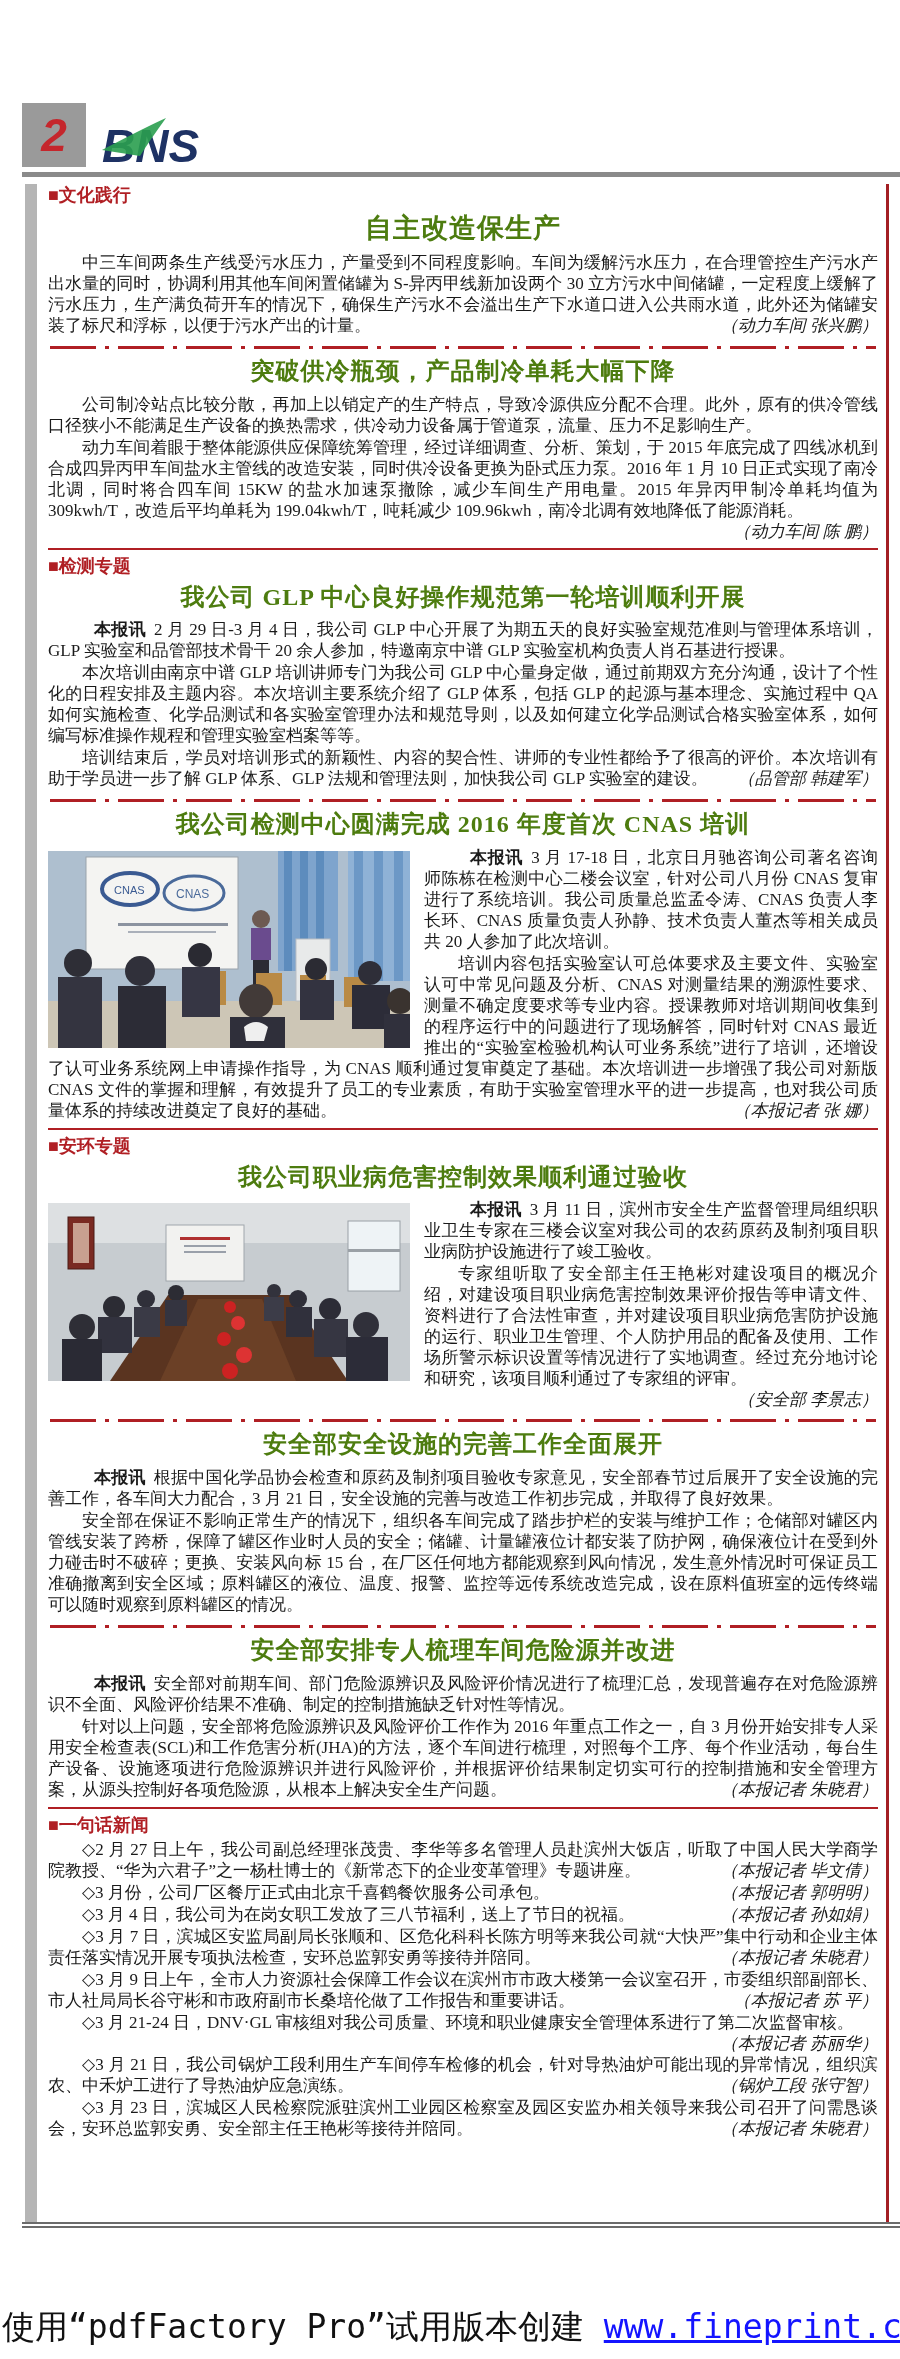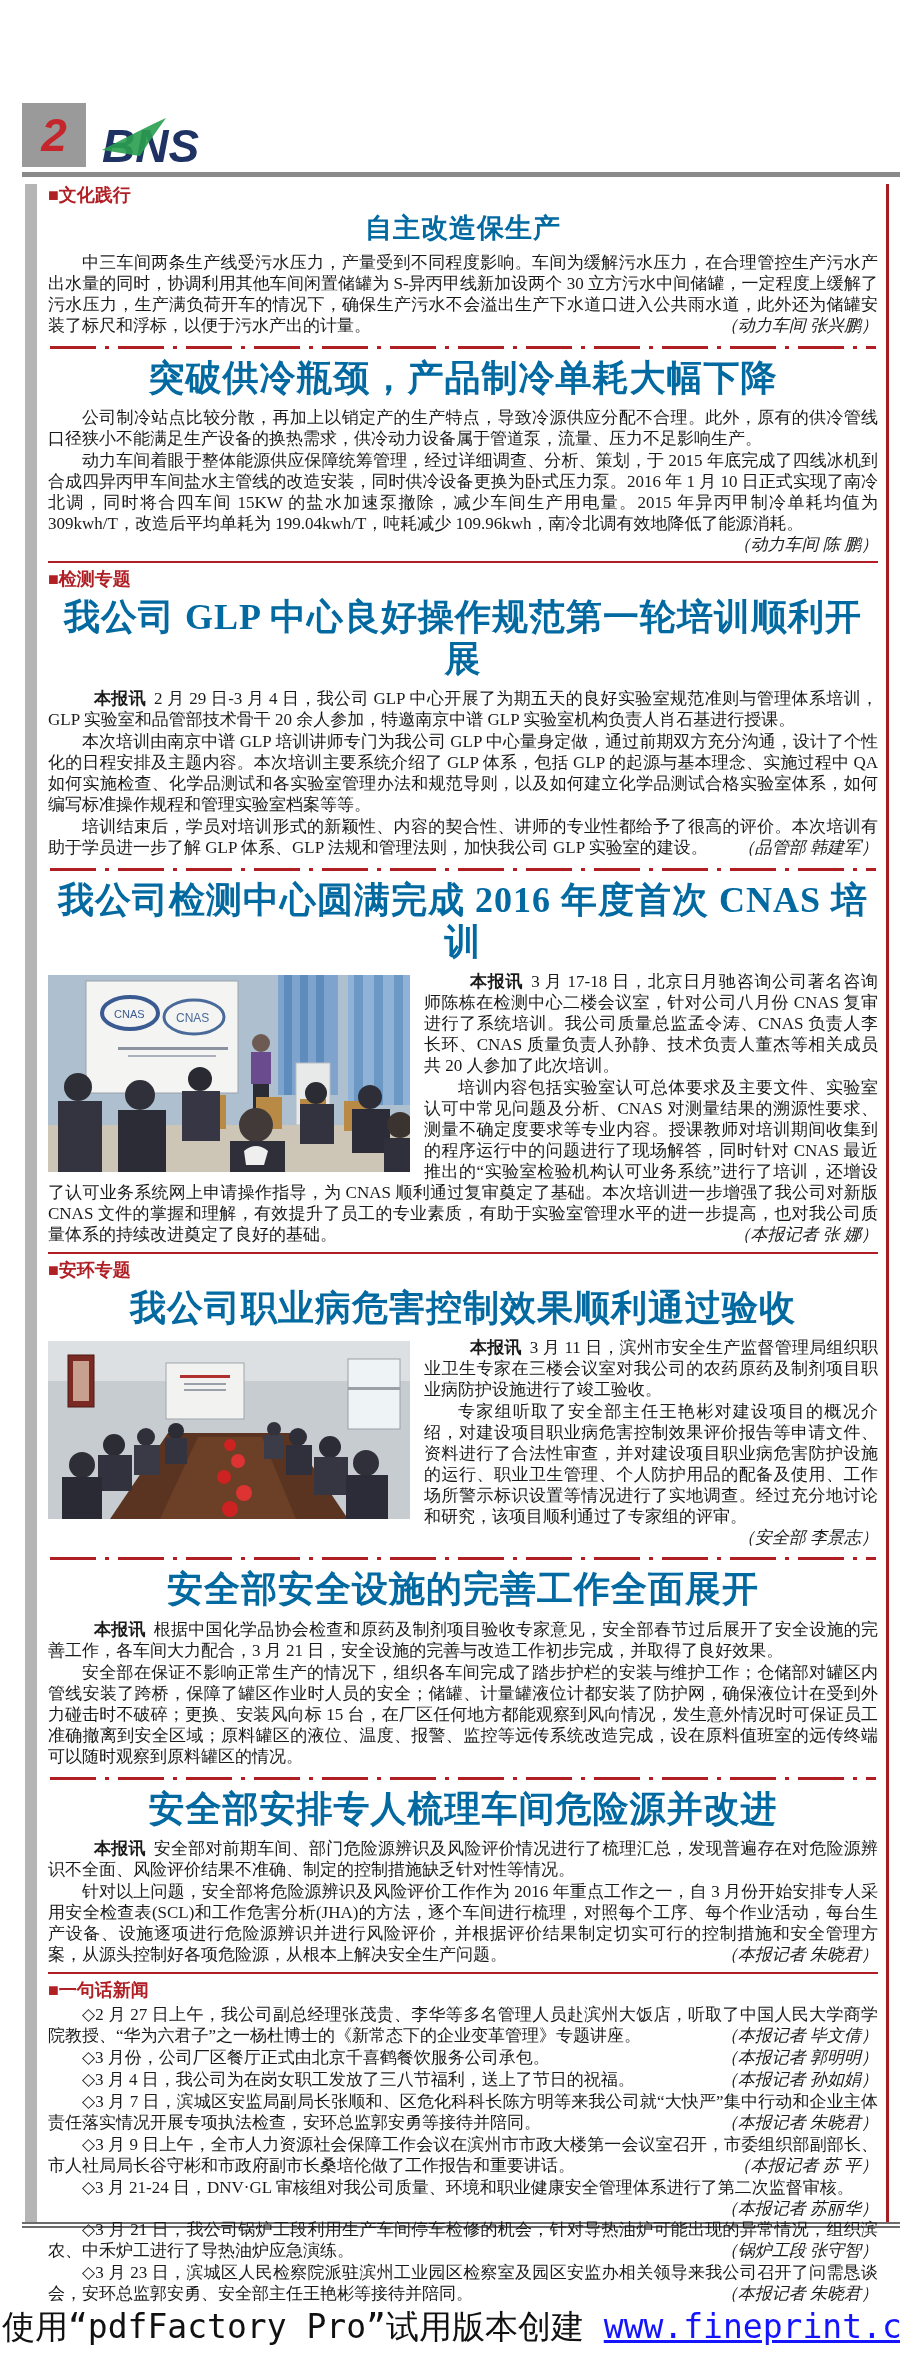--- a/index.html
+++ b/index.html
@@ -14,24 +14,24 @@
   .top-rule{position:absolute;left:22px;top:172px;width:878px;height:5px;background:#8a8a8a;}
   .left-bar{position:absolute;left:25px;top:184px;width:12px;height:2038px;background:#b5b5b5;}
   .right-line{position:absolute;left:886px;top:184px;width:3px;height:2038px;background:#a31f24;}
   .bottom-rule{position:absolute;left:22px;top:2222px;width:878px;height:2px;
         border-top:2px solid #6b6b6b;border-bottom:2px solid #6b6b6b;}
   
   .content{position:absolute;left:48px;top:181px;width:830px;}
   .sec-rule{border:none;border-top:2px solid #b01f24;margin:6px 0 4px 0;}
   .sec-label{color:#b01f24;font-weight:bold;font-size:18px;
         font-family:Liberation Mono, monospace;margin:2px 0 2px 0;}
-  h2.title{color:#0369a1;text-align:center;font-weight:bold;margin:6px 0 8px 0;
+  h2.title{color:#4d7c0f;text-align:center;font-weight:bold;margin:6px 0 8px 0;
         letter-spacing:1px;line-height:1.15;}
   .t-sm{font-size:27px;}
-  .t-lg{font-size:36px;}
+  .t-lg{font-size:24px;}
   p.para{font-size:17px;line-height:21px;text-align:justify;margin:0 0 1px 0;
         text-indent:2em;}
   .lead{font-weight:bold;margin-right:8px;margin-left:12px;}
   .byline{float:right;font-style:italic;text-indent:0;}
   .divider{height:3px;margin:9px 2px;background:repeating-linear-gradient(90deg,
         #b01f24 0 46px,transparent 46px 55px,#b01f24 55px 59px,transparent 59px 68px);}
   .clear{clear:both;}
   .photo{float:left;width:362px;margin:4px 14px 2px 0;display:block;}
   .photo svg{display:block;}
   

